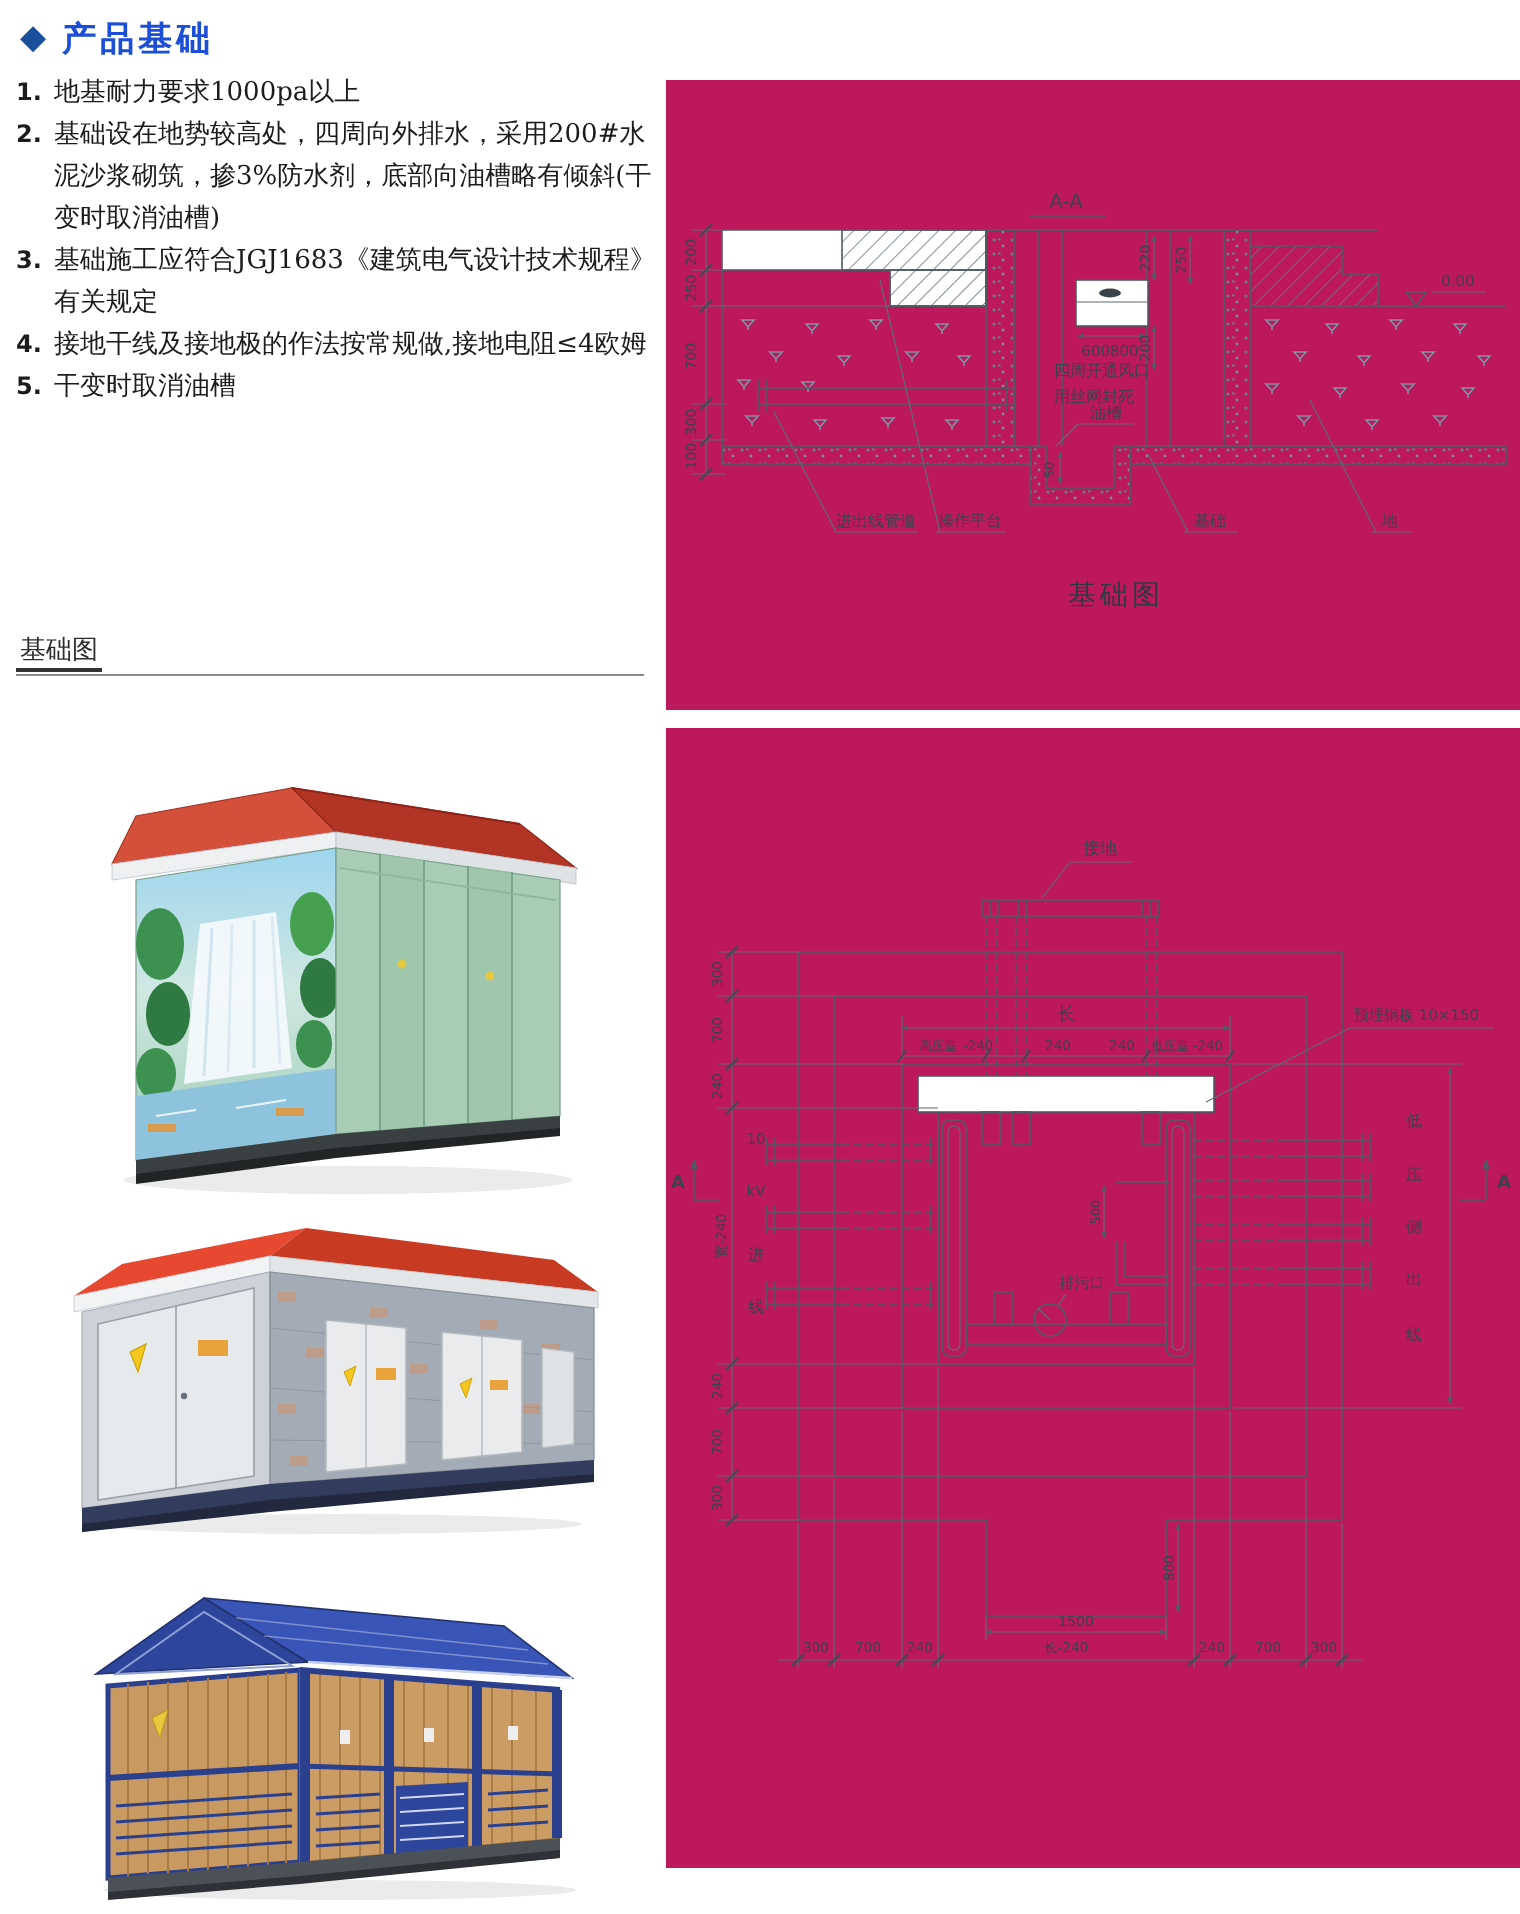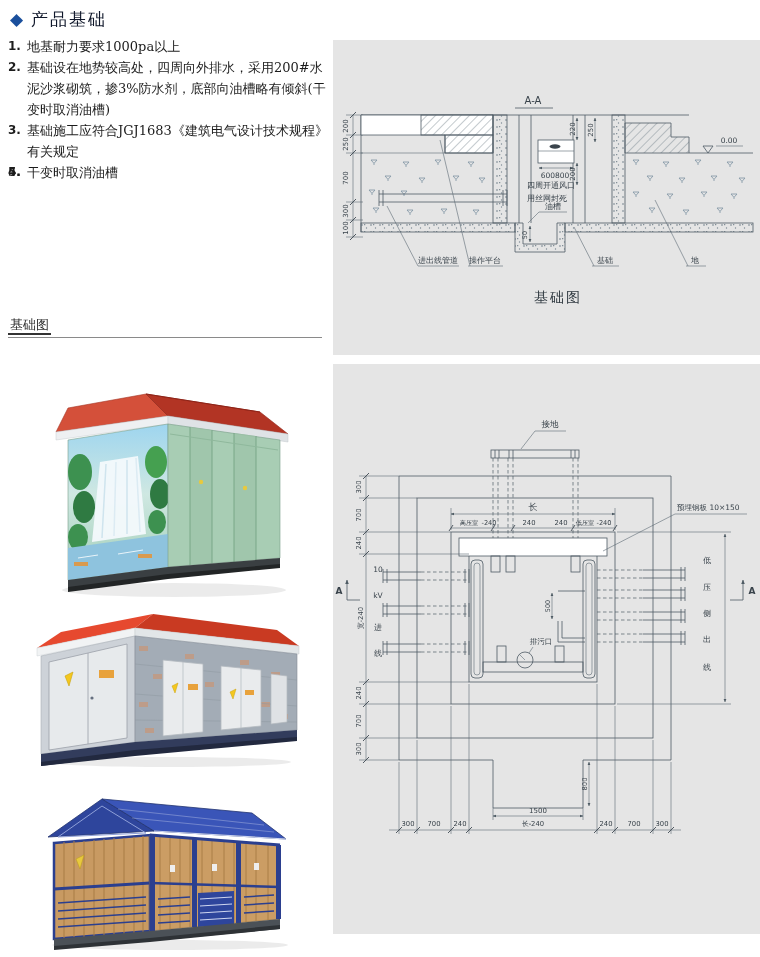--- a/index.html
+++ b/index.html
@@ -1,30 +1,30 @@
 <!DOCTYPE html>
 <html><head>
 <meta charset="utf-8">
 <style>
   html,body{margin:0;padding:0;background:#ffffff;}
   #page{position:relative;width:760px;height:957px;background:#ffffff;overflow:hidden;
         font-family:"DejaVu Serif","Liberation Serif",serif;}
   
   .hdr{position:absolute;left:10px;top:8px;display:flex;align-items:center;gap:8px;}
   .diamond{color:#1a4f9c;font-size:17px;line-height:1;font-family:"DejaVu Sans",sans-serif;}
-  .title{font-size:17px;font-weight:normal;color:#0f172a;font-family:"DejaVu Sans","Liberation Sans",sans-serif;letter-spacing:2px;}
+  .title{font-size:17px;font-weight:bold;color:#1d4ed8;font-family:"DejaVu Sans","Liberation Sans",sans-serif;letter-spacing:2px;}
   
   .notes{position:absolute;left:8px;top:36px;width:326px;font-size:13px;line-height:21px;color:#1c1c1c;}
   .note{position:relative;padding-left:19px;margin:0;}
   .note .num{position:absolute;left:0;top:0;font-weight:bold;font-family:"DejaVu Sans",sans-serif;font-size:12px;}
   
   .seclabel-wrap{position:absolute;left:8px;top:314px;width:314px;border-bottom:1px solid #8a8a8a;padding-bottom:3px;}
   .seclabel{font-size:13px;color:#2d2d2d;border-bottom:2px solid #333;padding:0 2px 1px 2px;}
   
-  .panel{position:absolute;background:#e5e5e5;}
+  .panel{position:absolute;background:#be185d;}
   #panel-section{left:333px;top:40px;width:427px;height:315px;}
   #panel-plan{left:333px;top:364px;width:427px;height:570px;}
   #panel-section svg{position:absolute;left:0;top:50px;}
   #panel-plan svg{position:absolute;left:0;top:0;}
   
   .ln{stroke:#4e5b64;stroke-width:0.8;fill:none;}
   .lnthin{stroke:#5d6a73;stroke-width:0.6;fill:none;}
   .dash{stroke:#4e5b64;stroke-width:0.7;fill:none;stroke-dasharray:3.5,2.5;}
   .tick{stroke:#3f4a52;stroke-width:0.9;}
   .dtxt{font-family:"DejaVu Sans","Liberation Sans",sans-serif;fill:#39434b;}
@@ -40,21 +40,21 @@
 
   <div class="hdr">
     <span class="diamond">◆</span>
     <span class="title">产品基础</span>
   </div>
 
   <div class="notes">
     <p class="note"><span class="num">1.</span><span>地基耐力要求1000pa以上</span></p>
     <p class="note"><span class="num">2.</span><span>基础设在地势较高处，四周向外排水，采用200#水泥沙浆砌筑，掺3%防水剂，底部向油槽略有倾斜(干变时取消油槽)</span></p>
     <p class="note"><span class="num">3.</span><span>基础施工应符合JGJ1683《建筑电气设计技术规程》有关规定</span></p>
-    <p class="note"><span class="num">4.</span></p>
+    <p class="note"><span class="num">4.</span><span>接地干线及接地极的作法按常规做,接地电阻≤4欧姆</span></p>
     <p class="note"><span class="num">5.</span><span>干变时取消油槽</span></p>
   </div>
 
   <div class="seclabel-wrap">
     <span class="seclabel">基础图</span>
   </div>
 
   <div class="panel" id="panel-section">
     <svg width="427" height="265" viewBox="0 0 427 265">
       <defs>

